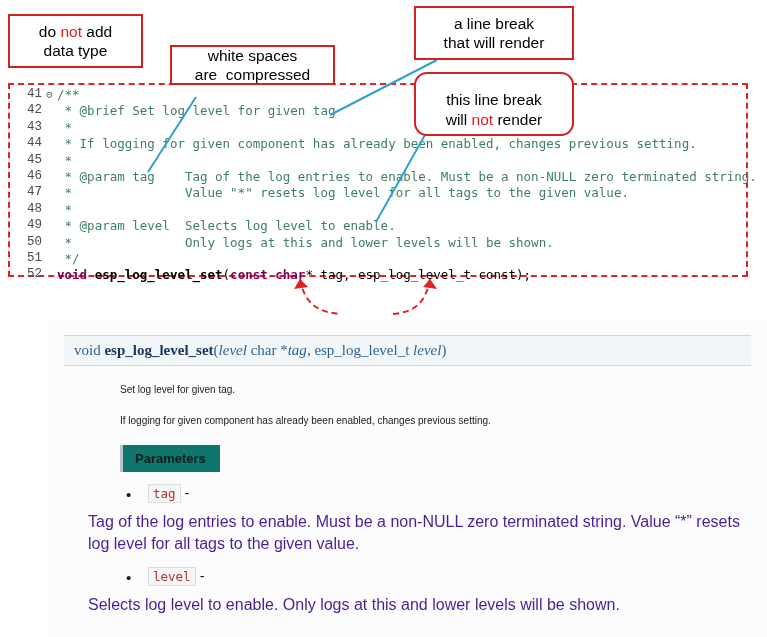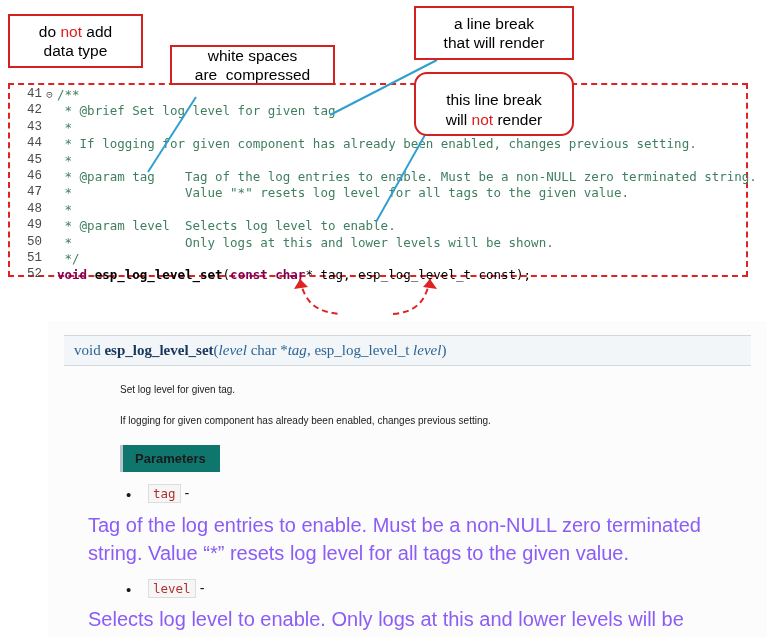--- a/index.html
+++ b/index.html
@@ -211,22 +211,22 @@
   .param-code {
     font-family: "DejaVu Sans Mono", monospace;
     font-size: 12.5px;
     color: #b03030;
     background: #f6f6f6;
     border: 1px solid #dddddd;
     padding: 1px 4px;
   }
   .param-desc {
     margin: 7px 16px 0 40px;
-    font-size: 20px;
-    color: #8b5cf6;
+    font-size: 16px;
+    color: #4c1d95;
     line-height: 1.4;
   }
 </style>
 </head>
 <body>
 
 <div class="callout" id="callout-datatype">
   <span>do <span class="hl">not</span> add<br>data type</span>
 </div>
 

